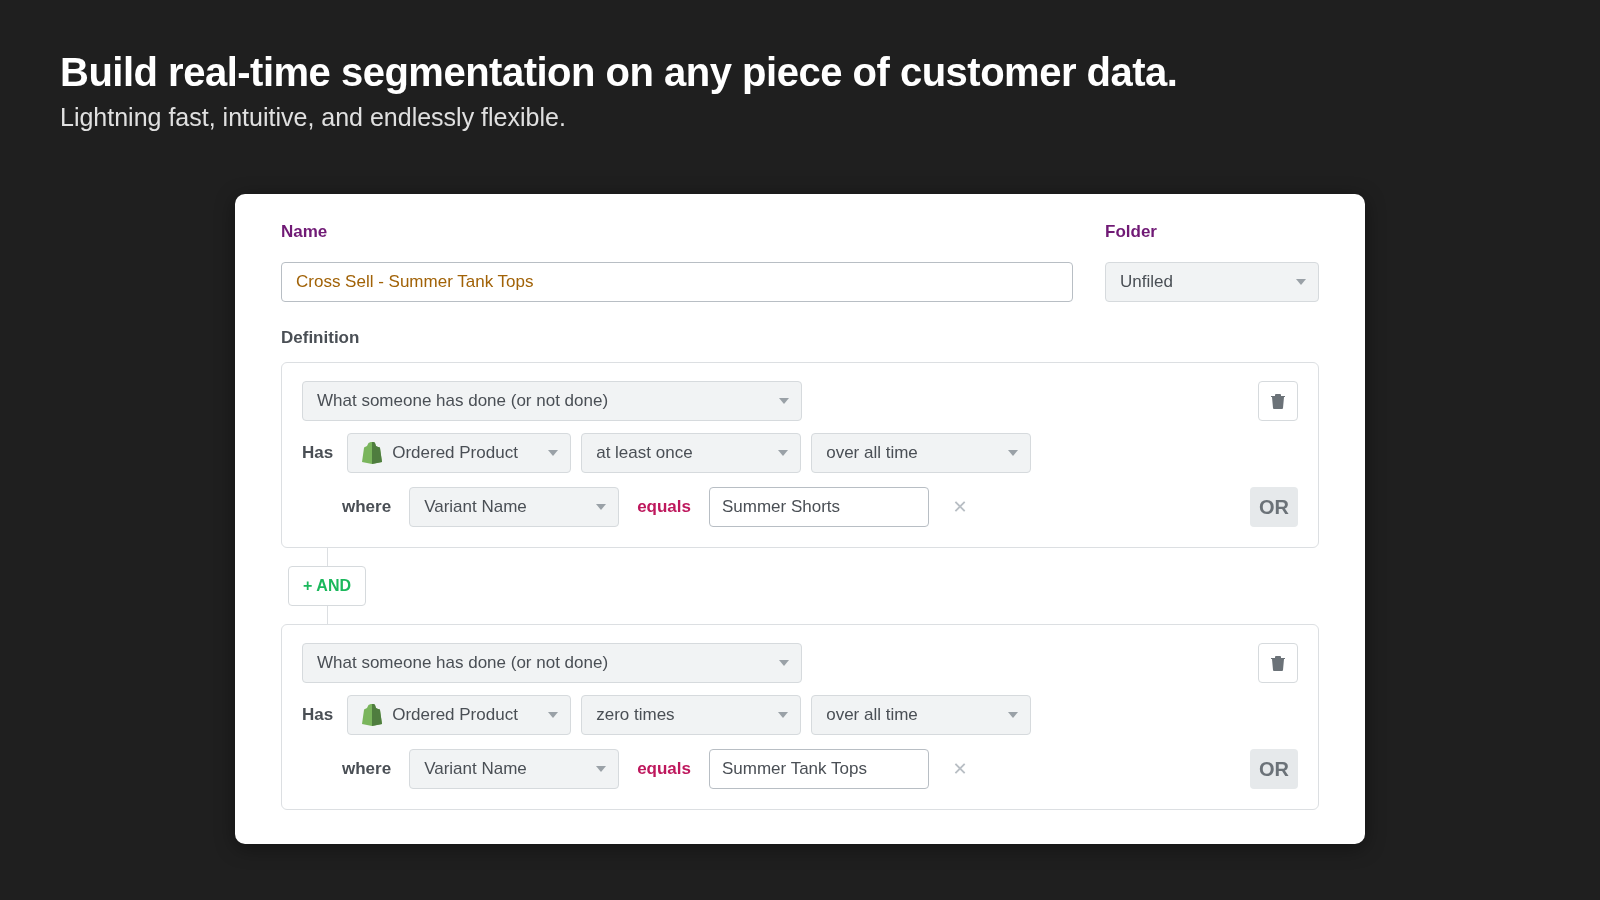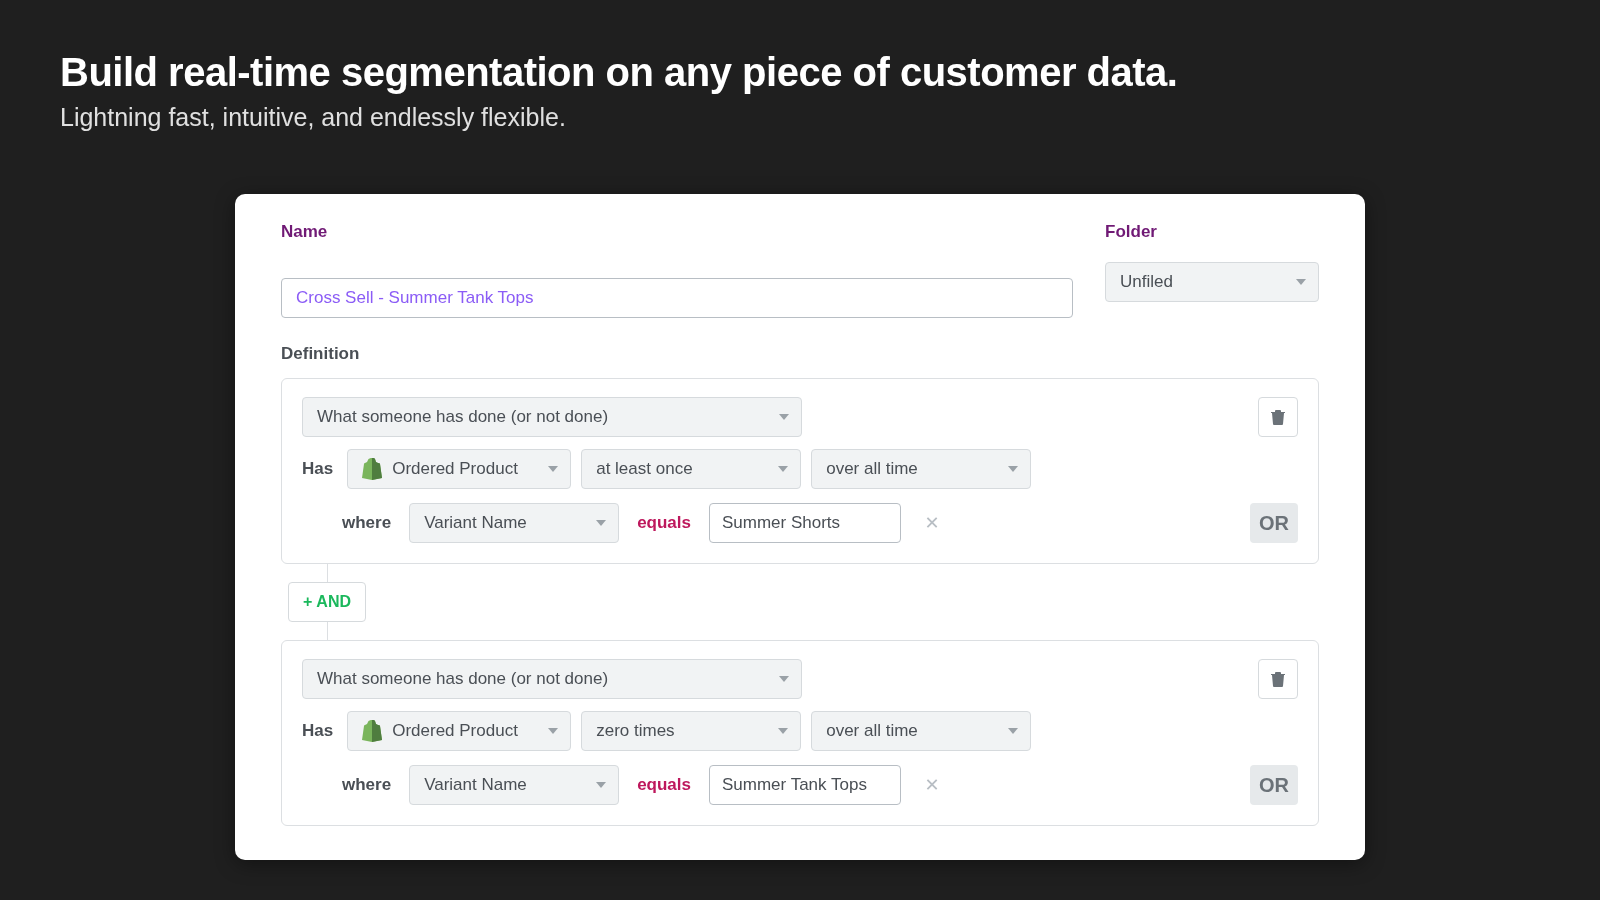--- a/index.html
+++ b/index.html
@@ -47,23 +47,22 @@
     margin-bottom: 20px;
     display: block;
   }
   .text-input {
     width: 100%;
     height: 40px;
     border: 1px solid #b8bec4;
     border-radius: 4px;
     padding: 0 14px;
     font-size: 17px;
-    color: #8b5cf6;
-    background: #fff;
-    margin-top: 16px;
+    color: #a16207;
+    background: #fff;
   }
   .select {
     position: relative;
     height: 40px;
     border: 1px solid #d6dadd;
     background: #f1f3f4;
     border-radius: 4px;
     padding: 0 36px 0 14px;
     font-size: 17px;
     color: #4a4f55;
@@ -149,21 +148,21 @@
     font-size: 17px;
     color: #4a4f55;
   }
   .variant-select { width: 210px; }
   .equals-label {
     font-weight: 700;
     font-size: 17px;
     color: #be185d;
   }
   .value-input {
-    width: 192px;
+    width: 220px;
     height: 40px;
     border: 1px solid #b8bec4;
     border-radius: 4px;
     padding: 0 12px;
     font-size: 17px;
     color: #4a4f55;
     background: #fff;
   }
   .x-btn {
     width: 26px; height: 26px;

